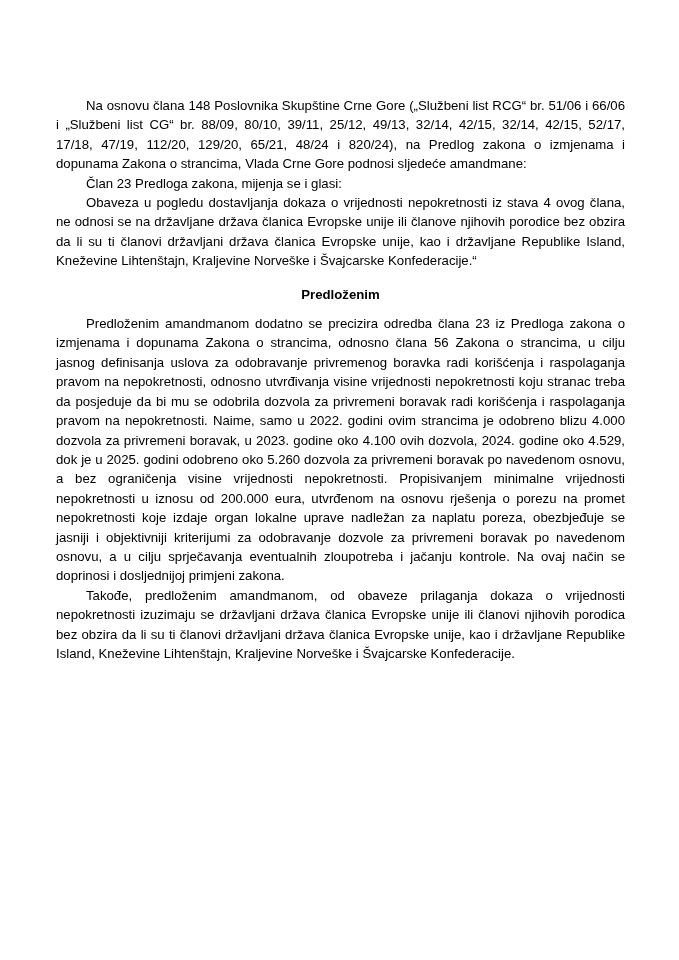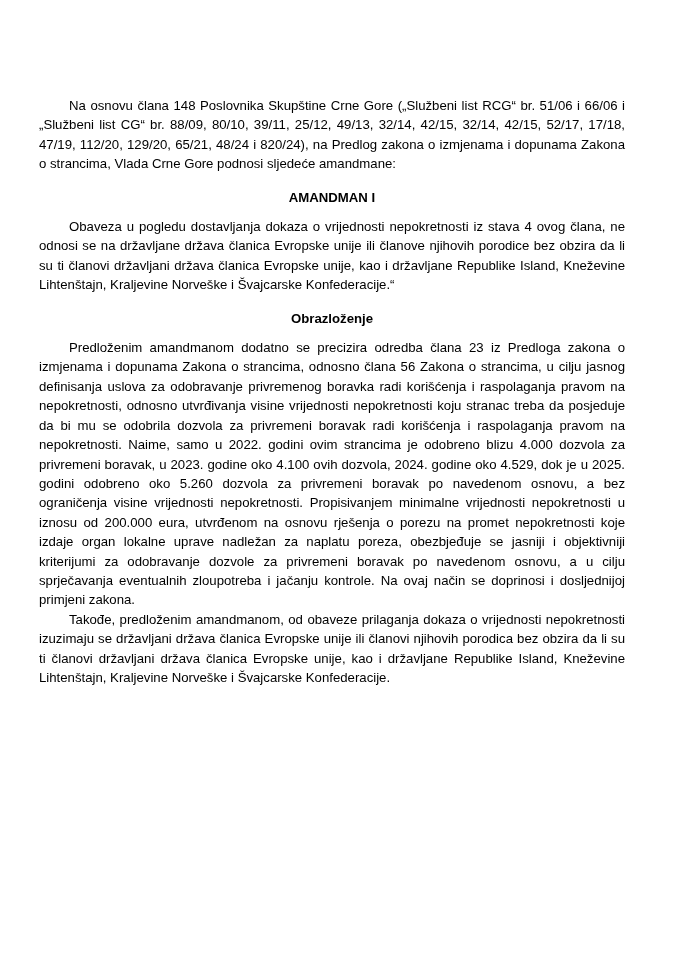--- a/index.html
+++ b/index.html
@@ -10,21 +10,21 @@
   body {
     width: 679px;
     height: 960px;
     font-family: "Liberation Sans", sans-serif;
     color: #000000;
   }
   .page {
     box-sizing: border-box;
     width: 679px;
     min-height: 960px;
-    padding: 96px 54px 40px 39px;
+    padding: 96px 54px 40px 56px;
     background: #ffffff;
   }
   .para {
     font-size: 13.2px;
     line-height: 1.47;
     text-align: justify;
     margin: 0 0 0 0;
     hyphens: none;
   }
   .indent {
@@ -38,22 +38,22 @@
     line-height: 1.47;
   }
 </style>
 </head>
 <body>
 
 <div class="page">
 
   <p class="para indent">Na osnovu člana 148 Poslovnika Skupštine Crne Gore („Službeni list RCG“ br. 51/06 i 66/06 i „Službeni list CG“ br. 88/09, 80/10, 39/11, 25/12, 49/13, 32/14, 42/15, 32/14, 42/15, 52/17, 17/18, 47/19, 112/20, 129/20, 65/21, 48/24 i 820/24), na Predlog zakona o izmjenama i dopunama Zakona o strancima, Vlada Crne Gore podnosi sljedeće amandmane:</p>
 
-  <div class="heading">AMANDMAN I</div>
 
+  <p class="para indent">Član 23 Predloga zakona, mijenja se i glasi:</p>
   <p class="para indent"> Obaveza u pogledu dostavljanja dokaza o vrijednosti nepokretnosti iz stava 4 ovog člana, ne odnosi se na državljane država članica Evropske unije ili članove njihovih porodice bez obzira da li su ti članovi državljani država članica Evropske unije, kao i državljane Republike Island, Kneževine Lihtenštajn, Kraljevine Norveške i Švajcarske Konfederacije.“</p>
 
-  <div class="heading">Obrazloženje</div>
+  <div class="heading">Predloženim</div>
 
   <p class="para indent">Predloženim amandmanom dodatno se precizira odredba člana 23 iz Predloga zakona o izmjenama i dopunama Zakona o strancima, odnosno člana 56 Zakona o strancima, u cilju jasnog definisanja uslova za odobravanje privremenog boravka radi korišćenja i raspolaganja pravom na nepokretnosti, odnosno utvrđivanja visine vrijednosti nepokretnosti koju stranac treba da posjeduje da bi mu se odobrila dozvola za privremeni boravak radi korišćenja i raspolaganja pravom na nepokretnosti. Naime, samo u 2022. godini ovim strancima je odobreno blizu 4.000 dozvola za privremeni boravak, u 2023. godine oko 4.100 ovih dozvola, 2024. godine oko 4.529, dok je u 2025. godini odobreno oko 5.260 dozvola za privremeni boravak po navedenom osnovu, a bez ograničenja visine vrijednosti nepokretnosti. Propisivanjem minimalne vrijednosti nepokretnosti u iznosu od 200.000 eura, utvrđenom na osnovu rješenja o porezu na promet nepokretnosti koje izdaje organ lokalne uprave nadležan za naplatu poreza, obezbjeđuje se jasniji i objektivniji kriterijumi za odobravanje dozvole za privremeni boravak po navedenom osnovu, a u cilju sprječavanja eventualnih zloupotreba i jačanju kontrole. Na ovaj način se doprinosi i dosljednijoj primjeni zakona.</p>
   <p class="para indent">Takođe, predloženim amandmanom, od obaveze prilaganja dokaza o vrijednosti nepokretnosti izuzimaju se državljani država članica Evropske unije ili članovi njihovih porodica bez obzira da li su ti članovi državljani država članica Evropske unije, kao i državljane Republike Island, Kneževine Lihtenštajn, Kraljevine Norveške i Švajcarske Konfederacije.</p>
 
 </div>
 
 </body></html>

